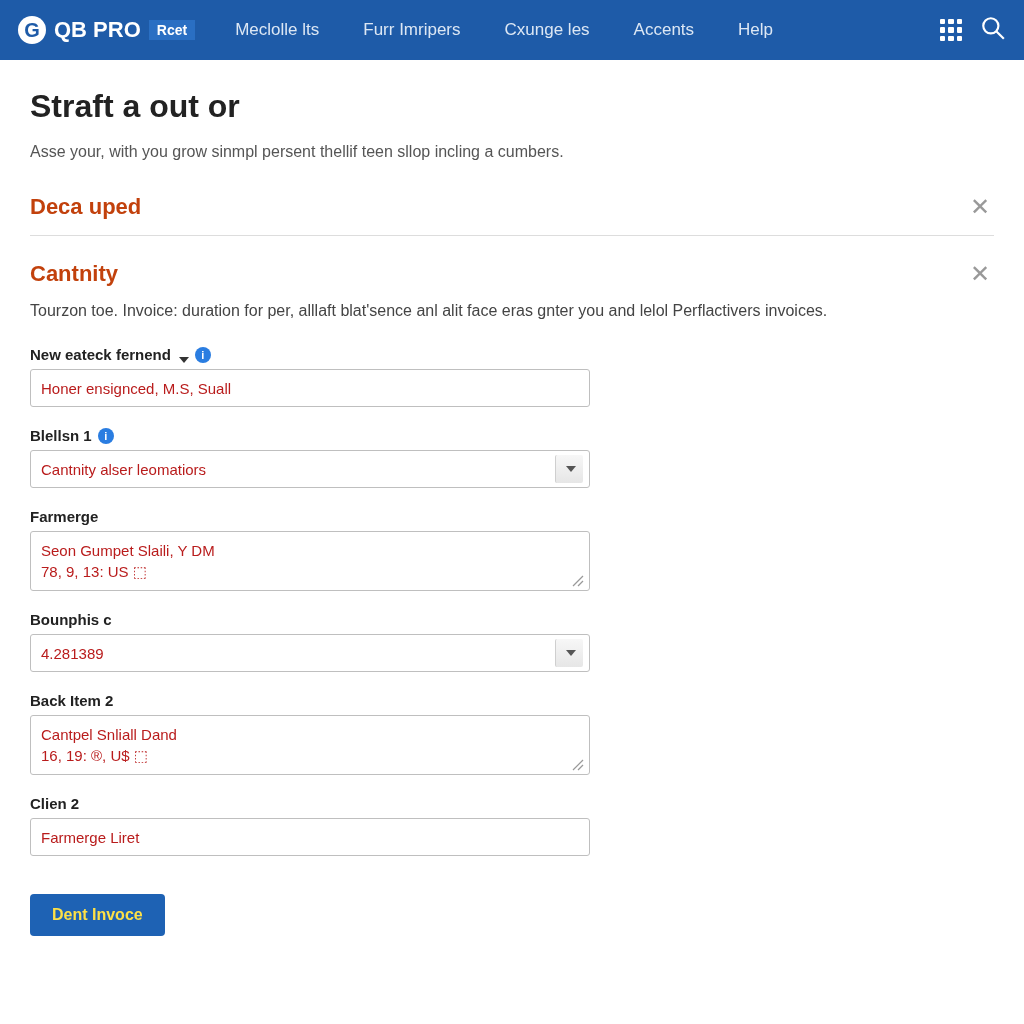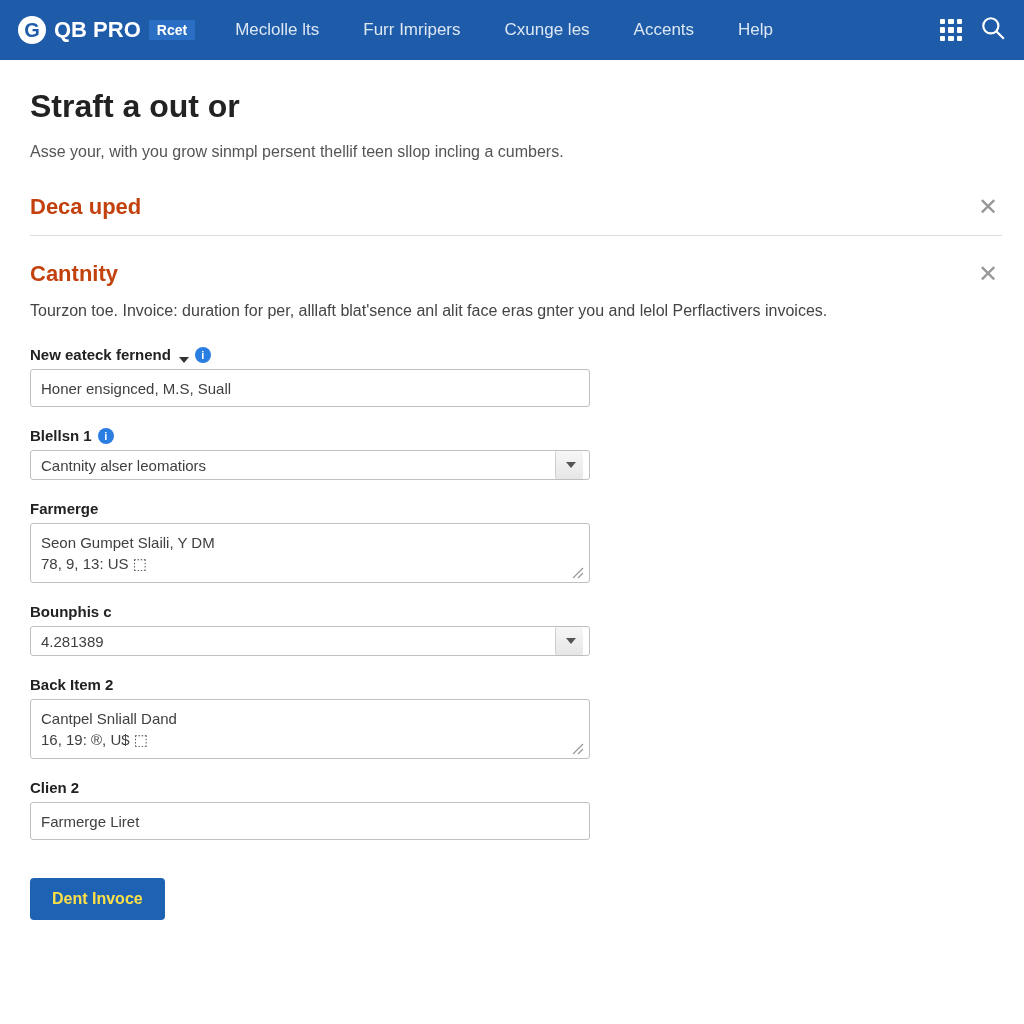--- a/index.html
+++ b/index.html
@@ -9,39 +9,39 @@
 .brand { display: flex; align-items: center; gap: 8px; font-weight: 700; font-size: 22px; }
 .brand-logo { width: 28px; height: 28px; background: #fff; color: #1e5ba8; border-radius: 50%; display: flex; align-items: center; justify-content: center; font-weight: 800; font-size: 20px; }
 .brand-badge { background: #2a6fc3; padding: 2px 8px; border-radius: 0; font-size: 14px; font-weight: 600; }
 .navitems { display: flex; gap: 44px; margin-left: 40px; }
 .navitem { color: #dce7f4; font-size: 17px; cursor: pointer; }
 .topbar-right { margin-left: auto; display: flex; align-items: center; gap: 18px; }
 .grid-icon { width: 22px; height: 22px; display: grid; grid-template-columns: 1fr 1fr 1fr; grid-template-rows: 1fr 1fr 1fr; gap: 3px; cursor: pointer; }
 .grid-icon span { background: #fff; border-radius: 1px; }
 .search-icon svg { width: 26px; height: 26px; stroke: #fff; stroke-width: 2; fill: none; cursor: pointer; }
 
-.content { padding: 28px 22px 20px 30px; }
+.content { padding: 28px 30px 20px 30px; }
 .page-title { font-size: 32px; font-weight: 800; color: #222; margin-bottom: 18px; }
 .page-sub { font-size: 16px; color: #555; margin-bottom: 28px; }
 
 .section-row { display: flex; align-items: center; justify-content: space-between; padding: 4px 0 14px 0; }
 .section-title { font-size: 22px; font-weight: 700; color: #c2410c; }
 .close-x { font-size: 24px; color: #999; cursor: pointer; padding: 0 4px; }
 .divider { border: none; border-top: 1px solid #ddd; margin: 0 0 20px 0; }
 
 .section-desc { font-size: 16px; color: #444; margin-bottom: 26px; }
 
 .field { margin-bottom: 20px; }
 .field-label { font-size: 15px; font-weight: 700; color: #222; margin-bottom: 6px; display: flex; align-items: flex-end; gap: 6px; }
 .caret-down { display: inline-block; width: 0; height: 0; border-left: 5px solid transparent; border-right: 5px solid transparent; border-top: 6px solid #333; margin-left: 2px; }
 .info-icon { width: 16px; height: 16px; border-radius: 50%; background: #2a7de1; color: #fff; font-size: 11px; font-weight: 700; display: inline-flex; align-items: center; justify-content: center; }
 
-.input, .select, .textarea { width: 560px; border: 1px solid #bfbfbf; border-radius: 3px; font-size: 15px; color: #404040; background: #fff; }
+.input, .select, .textarea { width: 560px; border: 1px solid #bfbfbf; border-radius: 3px; font-size: 15px; color: #b91c1c; background: #fff; }
 .input { height: 38px; padding: 0 10px; }
-.select { height: 30px; display: flex; align-items: center; justify-content: space-between; padding: 0 6px 0 10px; cursor: pointer; }
+.select { height: 38px; display: flex; align-items: center; justify-content: space-between; padding: 0 6px 0 10px; cursor: pointer; }
 .select-btn { width: 28px; height: 28px; border-left: 1px solid #cfcfcf; background: linear-gradient(#f7f7f7,#e6e6e6); display: flex; align-items: center; justify-content: center; border-radius: 2px; }
 .select-btn .caret-down { border-top-color: #555; }
 .textarea { padding: 8px 10px; min-height: 58px; position: relative; resize: none; line-height: 1.4; }
 .resize-handle { position: absolute; right: 4px; bottom: 4px; width: 14px; height: 14px; }
 .resize-handle svg { stroke: #999; stroke-width: 1.2; }
 
 .primary-btn { margin-top: 18px; background: #1e62b4; color: #fde047; border: none; border-radius: 4px; padding: 12px 22px; font-size: 16px; font-weight: 600; cursor: pointer; }
 </style>
 </head>
 <body>

